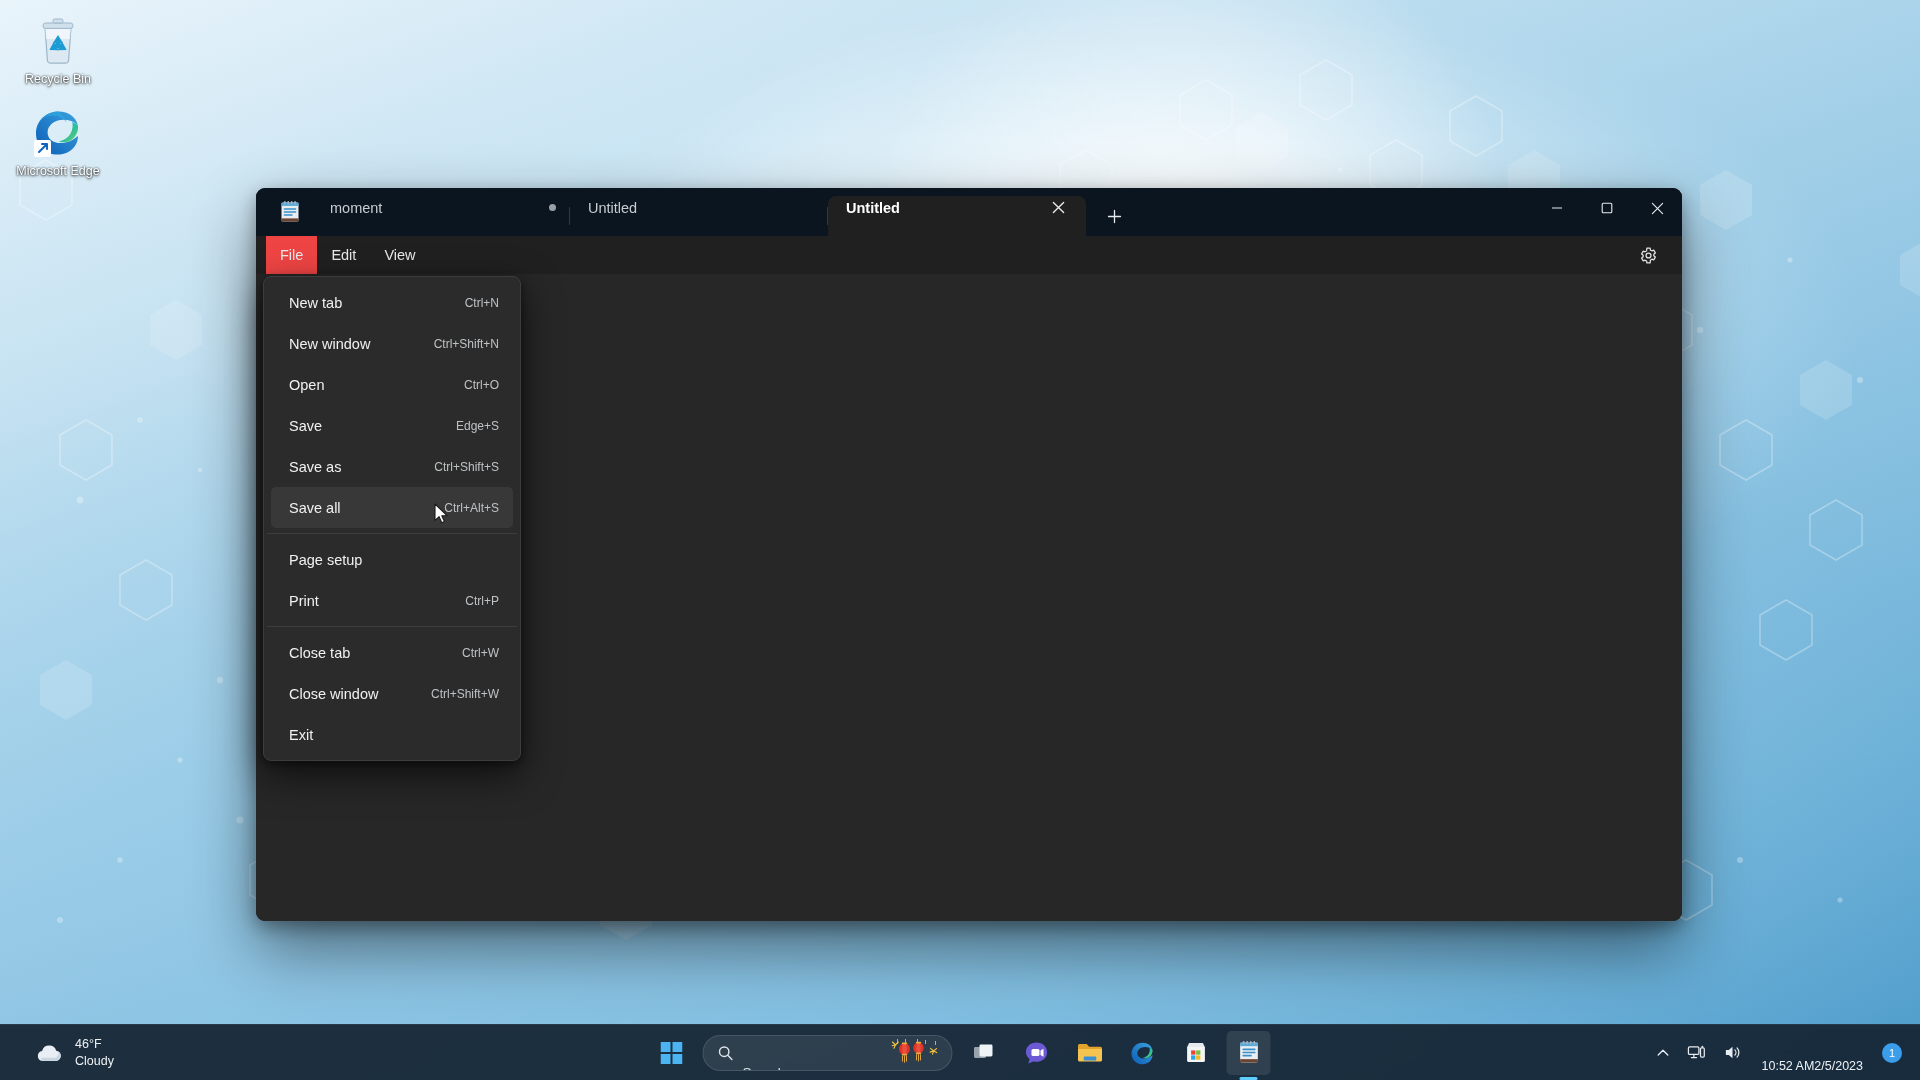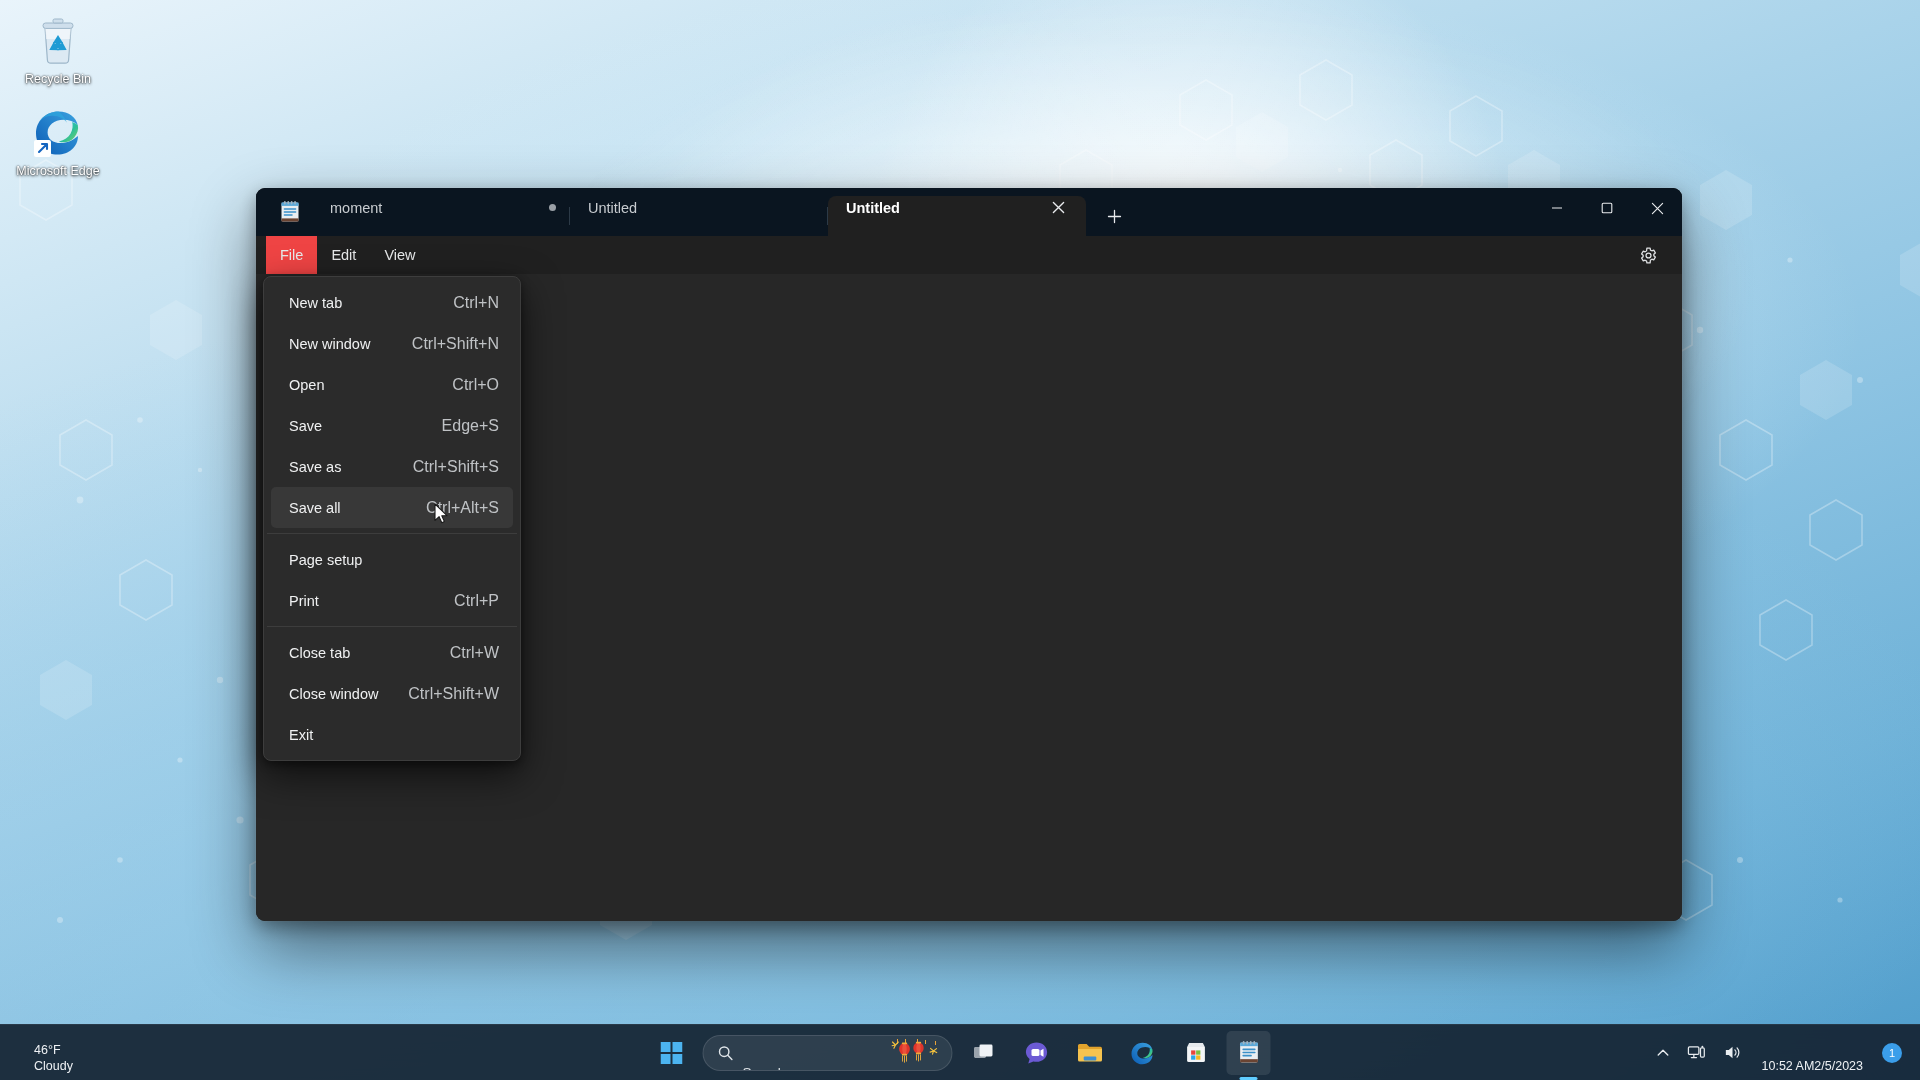--- a/index.html
+++ b/index.html
@@ -165,21 +165,21 @@
   }
   .mi{
     height:41px; display:flex; align-items:center;
     padding:0 14px 0 18px;
     color:#f0f1f2; font-size:14.5px;
     border-radius:5px; margin:0 4px;
     position:relative;
   }
   .mi .mi-label{ flex:1; white-space:nowrap; }
   .mi .mi-accel{
-    color:#bfc2c5; font-size:16px; white-space:nowrap;
+    color:#bfc2c5; font-size:12px; white-space:nowrap;
   }
   .mi.hover{ background:#383838; }
   .mi-sep{
     height:1px; background:#3d3d3d; margin:5px 0;
   }
 
   
   #cursor{
     position:absolute; left:434px; top:503px;
     width:15px; height:22px; z-index:99; pointer-events:none;
@@ -190,21 +190,20 @@
     position:absolute; left:0; bottom:0; width:1920px; height:56px;
     background:rgba(20,36,51,.93);
     backdrop-filter:blur(28px);
     border-top:1px solid rgba(255,255,255,.06);
     display:flex; align-items:center;
   }
   #weather{
     display:flex; align-items:center; gap:11px;
     margin-left:24px; height:44px; padding:0 10px; border-radius:5px;
     color:#eef1f4;
-    flex-direction:column;
   }
   #weather .wtxt{ font-size:12.5px; line-height:1.32; }
   #tb-center{
     position:absolute; left:50%; transform:translateX(-50%);
     display:flex; align-items:center; gap:9px;
   }
   .tb-btn{
     width:44px; height:44px; border-radius:5px;
     display:flex; align-items:center; justify-content:center;
     position:relative;

